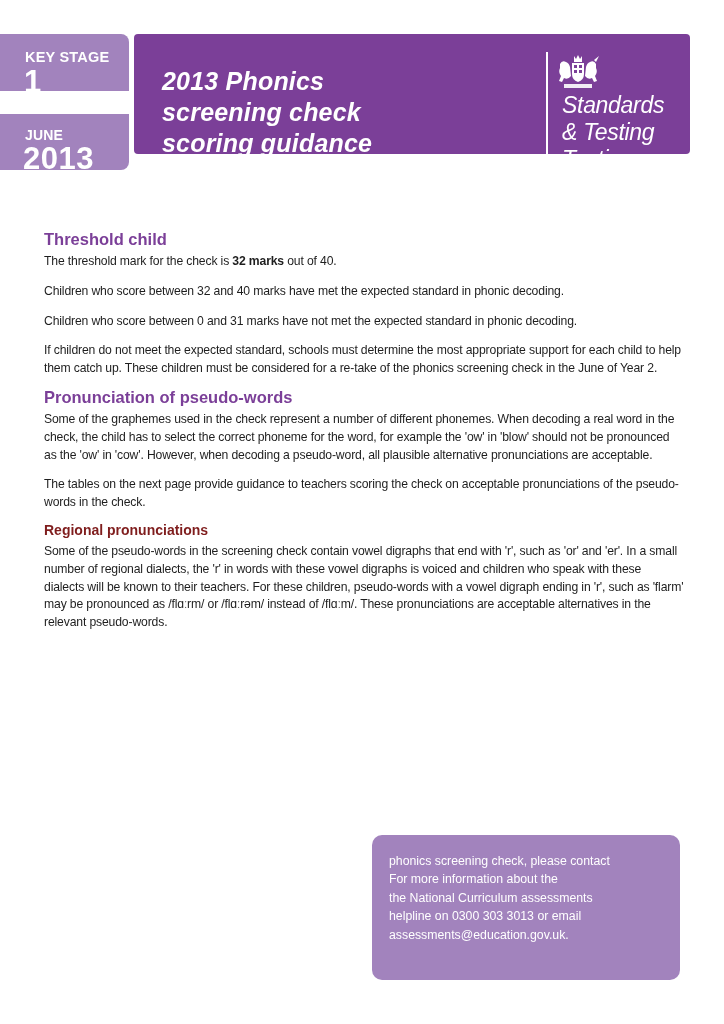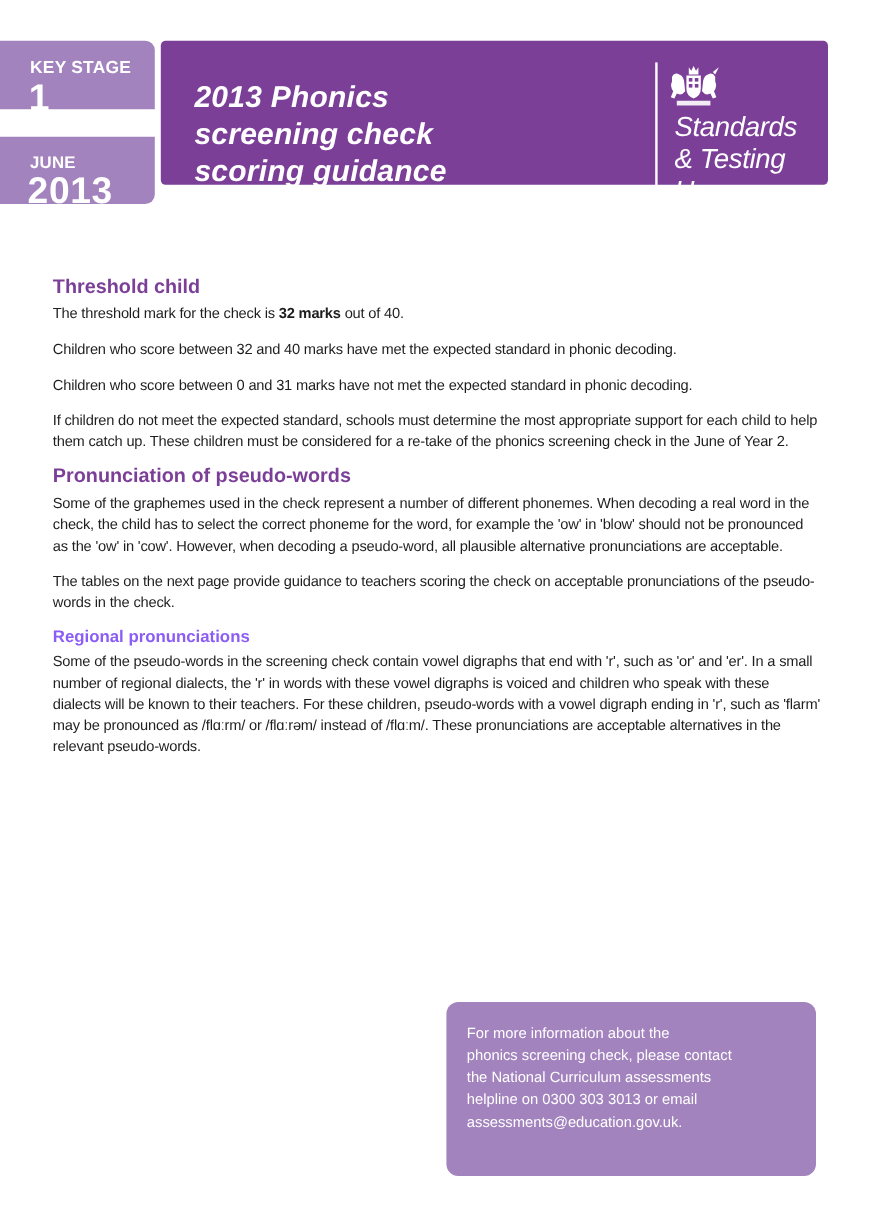--- a/index.html
+++ b/index.html
@@ -30,21 +30,21 @@
   .sta-divider { position: absolute; left: 0; top: 0; width: 2px; height: 117px; background: #fff; }
   .sta-crest { position: absolute; left: 10px; top: 2px; width: 44px; height: 36px; }
   .sta-text { position: absolute; left: 16px; top: 40px; font-size: 23px; line-height: 27px; color: #fff; letter-spacing: -0.3px; }
   .sta-text div { white-space: nowrap; }
 
   .content { position: absolute; left: 44px; top: 228px; width: 640px; }
   h2.section {
     margin: 0; color: #7b3f98; font-size: 16.5px; font-weight: bold; line-height: 22px;
   }
   h3.subsection {
-    margin: 0; color: #8b5cf6; font-size: 14px; font-weight: bold; line-height: 20px;
+    margin: 0; color: #7f1d1d; font-size: 14px; font-weight: bold; line-height: 20px;
   }
   p.body {
     margin: 0; font-size: 12.2px; line-height: 17.8px; color: #1e1e1e; letter-spacing: -0.15px;
   }
   .gap-s { height: 3px; }
   .gap-m { height: 12px; }
   .gap-l { height: 8px; }
 
   .contact-box {
     position: absolute; left: 372px; top: 835px; width: 308px; height: 145px;
@@ -90,21 +90,21 @@
       <g fill="#7b3f98">
         <rect x="18" y="11" width="3" height="3"></rect>
         <rect x="23" y="11" width="3" height="3"></rect>
         <rect x="18" y="16" width="3" height="3"></rect>
         <rect x="23" y="16" width="3" height="3"></rect>
       </g>
     </svg>
     <div class="sta-text">
       <div>Standards</div>
       <div>&amp; Testing</div>
-      <div>However</div>
+      <div>Testing</div>
     </div>
   </div>
 </div>
 
 <div class="content">
   <h2 class="section">Threshold child</h2>
   <div class="gap-s"></div>
   <p class="body"><span>The threshold mark for the check is </span><b>32 marks</b><span> out of 40.</span></p>
   <div class="gap-m"></div>
   <p class="body">Children who score between 32 and 40 marks have met the expected standard in phonic decoding.</p>
@@ -121,19 +121,19 @@
   <p class="body">The tables on the next page provide guidance to teachers scoring the check on acceptable pronunciations of the pseudo-words in the check.</p>
   <div class="gap-l"></div>
 
   <h3 class="subsection">Regional pronunciations</h3>
   <div class="gap-s"></div>
   <p class="body">Some of the pseudo-words in the screening check contain vowel digraphs that end with 'r', such as 'or' and 'er'. In a small number of regional dialects, the 'r' in words with these vowel digraphs is voiced and children who speak with these dialects will be known to their teachers. For these children, pseudo-words with a vowel digraph ending in 'r', such as 'flarm' may be pronounced as /flɑːrm/ or /flɑːrəm/ instead of /flɑːm/. These pronunciations are acceptable alternatives in the relevant pseudo-words.</p>
 </div>
 
 <div class="contact-box">
   <div class="contact-inner">
+    <div>phonics screening check, please contact</div>
     <div>For more information about the</div>
-    <div>phonics screening check, please contact</div>
     <div>the National Curriculum assessments</div>
     <div>helpline on 0300 303 3013 or email</div>
     <div>assessments@education.gov.uk.</div>
   </div>
 </div>
 
 </body></html>

